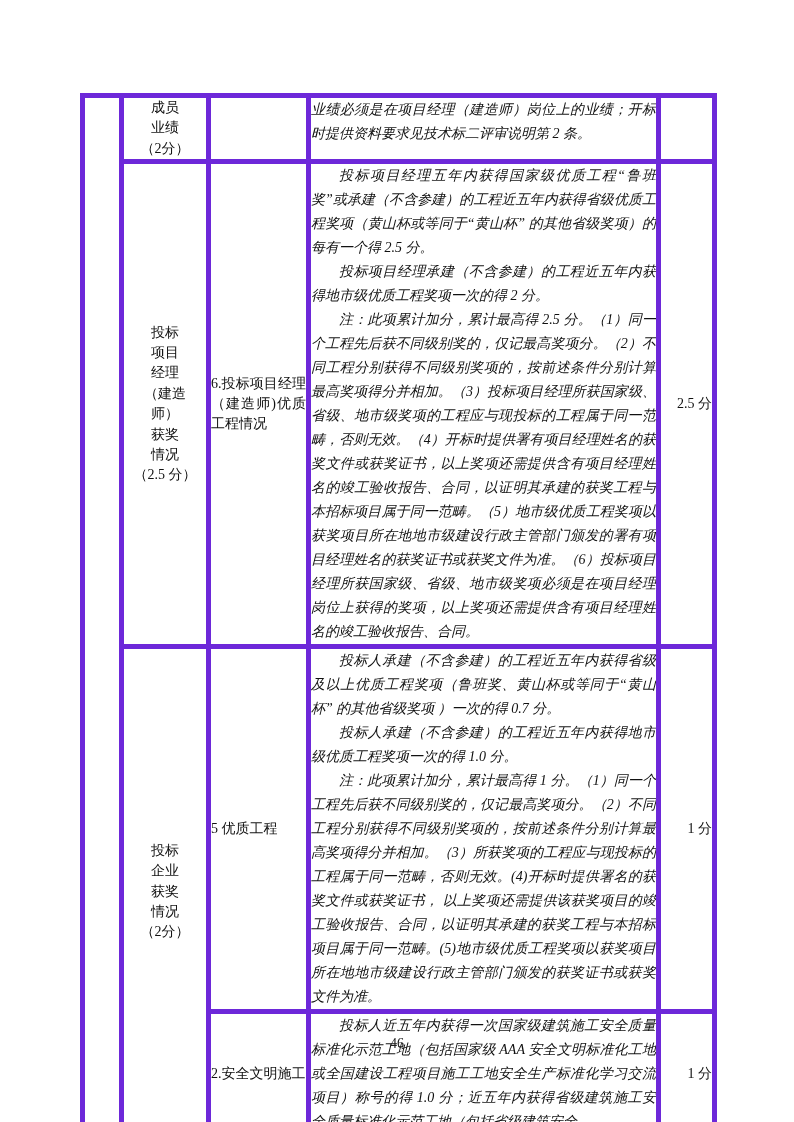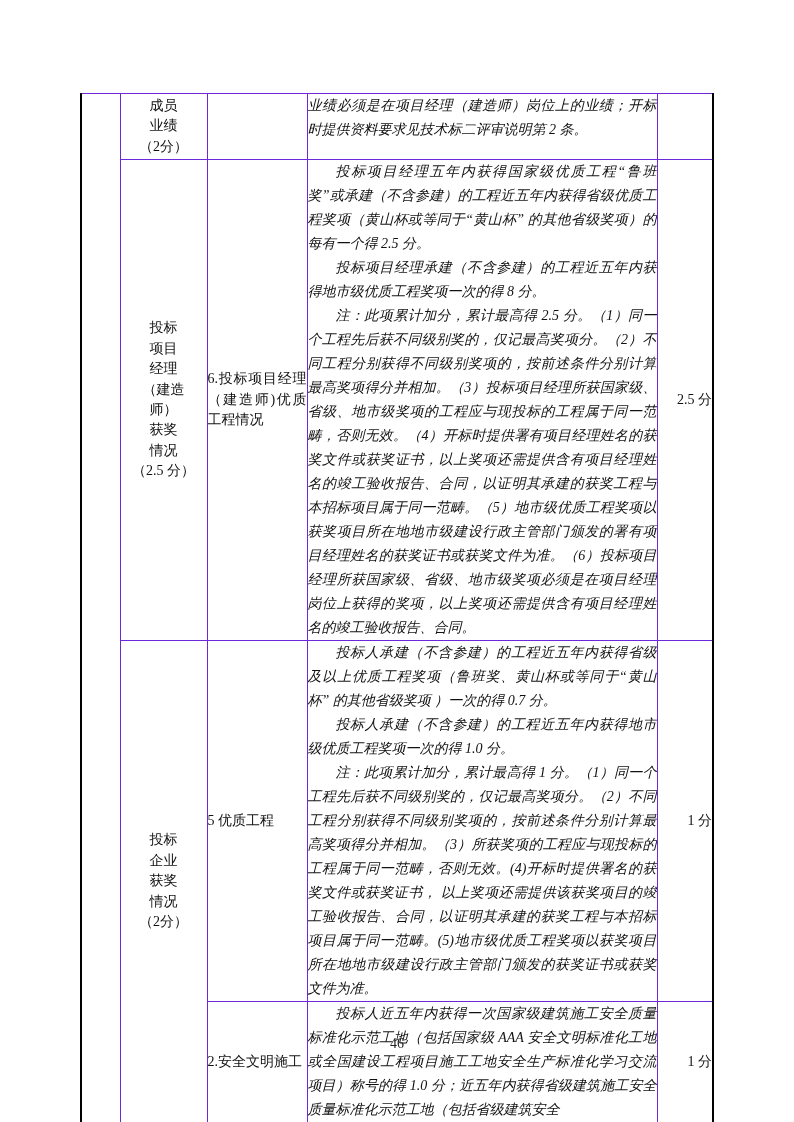--- a/index.html
+++ b/index.html
@@ -25,21 +25,21 @@
     top: 93px;
     width: 632px;
     border-collapse: collapse;
     table-layout: fixed;
     border-left: 2.5px solid #000000;
     border-right: 2.5px solid #000000;
     border-top: 1px solid #555555;
     border-bottom: 2.5px solid #000000;
   }
   table.eval-table td {
-    border: 1px solid #6d28d9;
+    border: 5px solid #6d28d9;
     font-size: 14px;
     line-height: 20.4px;
     padding: 0;
     overflow: hidden;
   }
   td.col-left {
     border-top: 2.5px solid #000000;
     border-bottom: 3px solid #000000;
   }
   td.cat-cell {
@@ -118,21 +118,21 @@
 项目
 经理
 （建造
 师）
 获奖
 情况
 （2.5 分）</td>
         <td class="sub-cell">6.投标项目经理（建造师)优质工程情况</td>
         <td class="desc-cell">
           <p>投标项目经理五年内获得国家级优质工程“鲁班奖”或承建（不含参建）的工程近五年内获得省级优质工程奖项（黄山杯或等同于“黄山杯” 的其他省级奖项）的每有一个得 2.5 分。</p>
-          <p>投标项目经理承建（不含参建）的工程近五年内获得地市级优质工程奖项一次的得 8 分。</p>
+          <p>投标项目经理承建（不含参建）的工程近五年内获得地市级优质工程奖项一次的得 2 分。</p>
           <p>注：此项累计加分，累计最高得 2.5 分。（1）同一个工程先后获不同级别奖的，仅记最高奖项分。（2）不同工程分别获得不同级别奖项的，按前述条件分别计算最高奖项得分并相加。（3）投标项目经理所获国家级、省级、地市级奖项的工程应与现投标的工程属于同一范畴，否则无效。（4）开标时提供署有项目经理姓名的获奖文件或获奖证书，以上奖项还需提供含有项目经理姓名的竣工验收报告、合同，以证明其承建的获奖工程与本招标项目属于同一范畴。（5）地市级优质工程奖项以获奖项目所在地地市级建设行政主管部门颁发的署有项目经理姓名的获奖证书或获奖文件为准。（6）投标项目经理所获国家级、省级、地市级奖项必须是在项目经理岗位上获得的奖项，以上奖项还需提供含有项目经理姓名的竣工验收报告、合同。</p>
         </td>
         <td class="score-cell">2.5 分</td>
       </tr>
 
       <tr style="height:313px">
         <td class="cat-cell cat-bottom" rowspan="2">投标
 企业
 获奖
 情况

